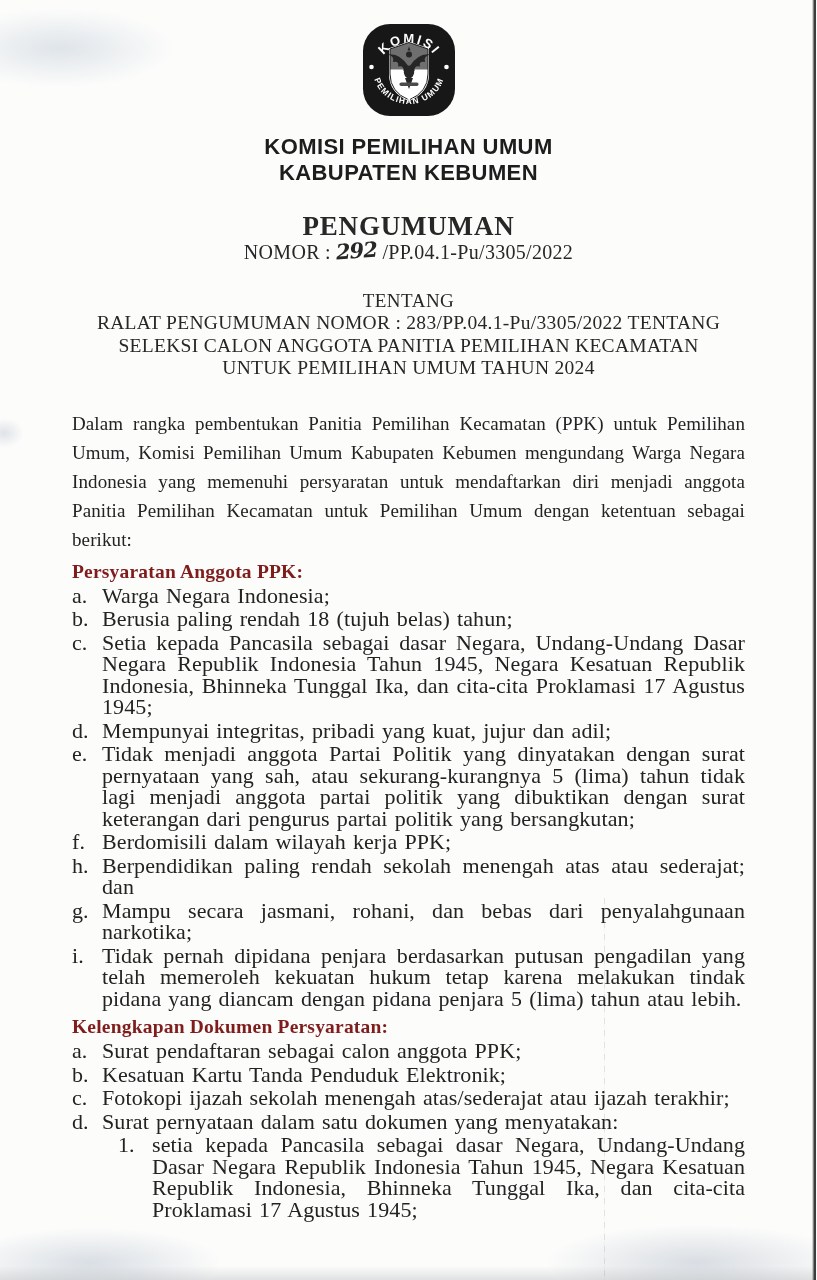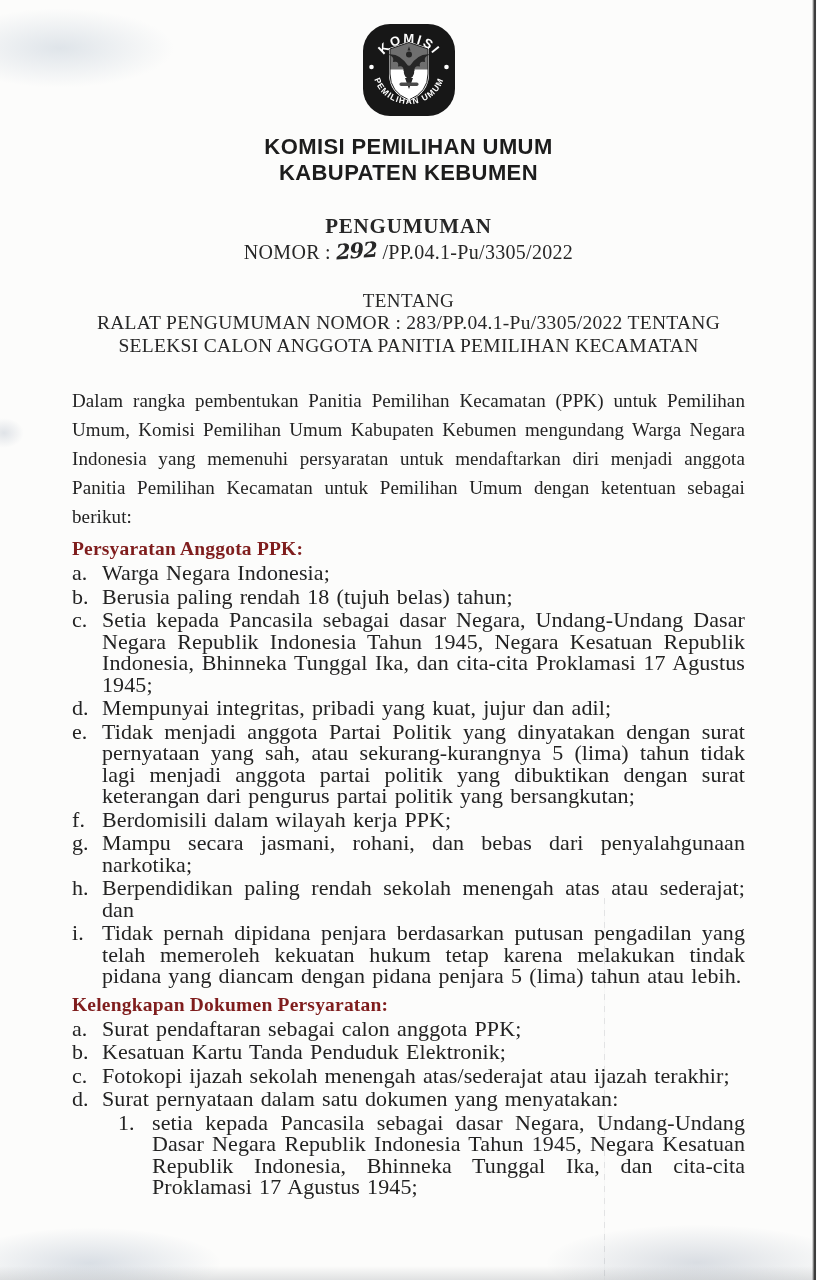--- a/index.html
+++ b/index.html
@@ -27,21 +27,21 @@
     background:repeating-linear-gradient(to bottom, rgba(110,115,125,0.18) 0 6px, rgba(110,115,125,0.04) 6px 12px); }
 
   
   .doc-header { padding-top:22px; text-align:center; }
   .logo-wrap { width:94px; margin:0 auto; }
   .org-name { margin-top:12px; font-family:"Liberation Sans", sans-serif;
     font-weight:bold; font-size:22px; line-height:26px; letter-spacing:0.4px; color:#1d1d1d;text-align:center; }
 
   
   .title-block { margin-top:28px; text-align:center; color:#272727; }
-  .doc-title { font-size:21px; font-weight:bold; letter-spacing:0.8px; line-height:24px; }
+  .doc-title { font-size:27px; font-weight:bold; letter-spacing:0.8px; line-height:24px; }
   .doc-number { font-size:20px; line-height:24px; margin-top:2px; letter-spacing:0.3px; }
   .handwritten { display:inline-block; font-family:"DejaVu Serif", serif; font-style:italic;
     font-weight:600; font-size:21px; transform:rotate(-4deg) translateY(-1px); letter-spacing:-1px; }
   .tentang { font-size:19px; line-height:22px; margin-top:26px; letter-spacing:0.5px; }
   .about-line { font-size:19.5px; line-height:22.5px; letter-spacing:0.3px; }
 
   
   .content { width:673px; margin:29px 72px 0 72px; }
   .intro { margin:0; font-size:19px; line-height:29px; text-align:justify;
     word-spacing:2px; letter-spacing:0.1px; }
@@ -105,34 +105,35 @@
   </header>
 
   <section class="title-block">
     <div class="doc-title">PENGUMUMAN</div>
     <div class="doc-number">
       <span>NOMOR : </span><span class="handwritten">292</span><span> /PP.04.1-Pu/3305/2022</span>
     </div>
     <div class="tentang">TENTANG</div>
     <div class="about-line">RALAT PENGUMUMAN NOMOR : 283/PP.04.1-Pu/3305/2022 TENTANG</div>
     <div class="about-line">SELEKSI CALON ANGGOTA PANITIA PEMILIHAN KECAMATAN</div>
+    <div class="about-line">UNTUK PEMILIHAN UMUM TAHUN 2024</div>
   </section>
 
   <section class="content">
     <p class="intro">Dalam rangka pembentukan Panitia Pemilihan Kecamatan (PPK) untuk Pemilihan Umum, Komisi Pemilihan Umum Kabupaten Kebumen mengundang Warga Negara Indonesia yang memenuhi persyaratan untuk mendaftarkan diri menjadi anggota Panitia Pemilihan Kecamatan untuk Pemilihan Umum dengan ketentuan sebagai berikut:</p>
 
     <h3 class="sec-heading">Persyaratan Anggota PPK:</h3>
     <div class="item"><span class="marker">a.</span><span>Warga Negara Indonesia;</span></div>
     <div class="item"><span class="marker">b.</span><span>Berusia paling rendah 18 (tujuh belas) tahun;</span></div>
     <div class="item"><span class="marker">c.</span><span>Setia kepada Pancasila sebagai dasar Negara, Undang-Undang Dasar Negara Republik Indonesia Tahun 1945, Negara Kesatuan Republik Indonesia, Bhinneka Tunggal Ika, dan cita-cita Proklamasi 17 Agustus 1945;</span></div>
     <div class="item"><span class="marker">d.</span><span>Mempunyai integritas, pribadi yang kuat, jujur dan adil;</span></div>
     <div class="item"><span class="marker">e.</span><span>Tidak menjadi anggota Partai Politik yang dinyatakan dengan surat pernyataan yang sah, atau sekurang-kurangnya 5 (lima) tahun tidak lagi menjadi anggota partai politik yang dibuktikan dengan surat keterangan dari pengurus partai politik yang bersangkutan;</span></div>
     <div class="item"><span class="marker">f.</span><span>Berdomisili dalam wilayah kerja PPK;</span></div>
+    <div class="item"><span class="marker">h.</span><span>Berpendidikan paling rendah sekolah menengah atas atau sederajat; dan</span></div>
     <div class="item"><span class="marker">g.</span><span>Mampu secara jasmani, rohani, dan bebas dari penyalahgunaan narkotika;</span></div>
-    <div class="item"><span class="marker">h.</span><span>Berpendidikan paling rendah sekolah menengah atas atau sederajat; dan</span></div>
     <div class="item"><span class="marker">i.</span><span>Tidak pernah dipidana penjara berdasarkan putusan pengadilan yang telah memeroleh kekuatan hukum tetap karena melakukan tindak pidana yang diancam dengan pidana penjara 5 (lima) tahun atau lebih.</span></div>
 
     <h3 class="sec-heading">Kelengkapan Dokumen Persyaratan:</h3>
     <div class="item"><span class="marker">a.</span><span>Surat pendaftaran sebagai calon anggota PPK;</span></div>
     <div class="item"><span class="marker">b.</span><span>Kesatuan Kartu Tanda Penduduk Elektronik;</span></div>
     <div class="item"><span class="marker">c.</span><span>Fotokopi ijazah sekolah menengah atas/sederajat atau ijazah terakhir;</span></div>
     <div class="item"><span class="marker">d.</span><span>Surat pernyataan dalam satu dokumen yang menyatakan:</span></div>
     <div class="item sub"><span class="marker">1.</span><span>setia kepada Pancasila sebagai dasar Negara, Undang-Undang Dasar Negara Republik Indonesia Tahun 1945, Negara Kesatuan Republik Indonesia, Bhinneka Tunggal Ika, dan cita-cita Proklamasi 17 Agustus 1945;</span></div>
   </section>
 

